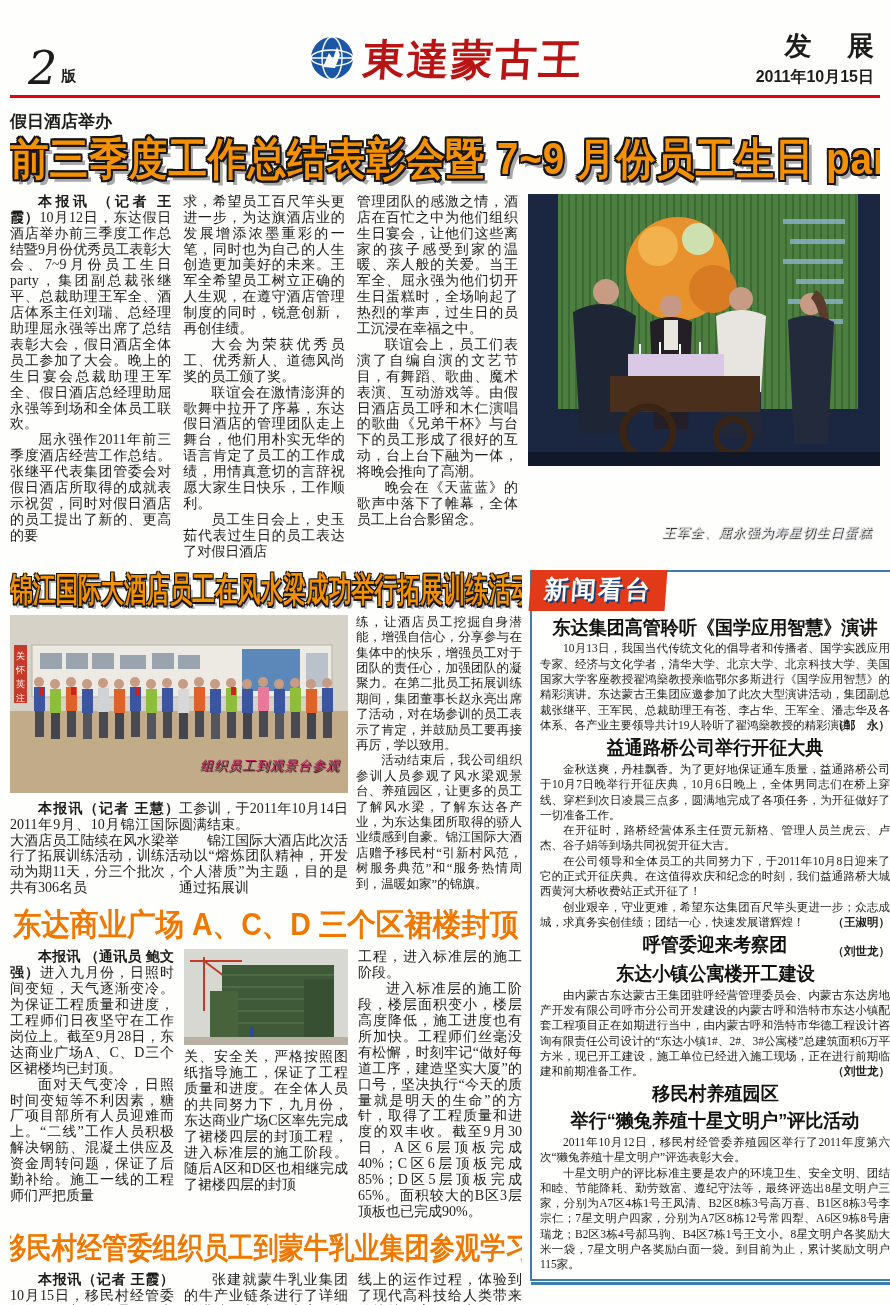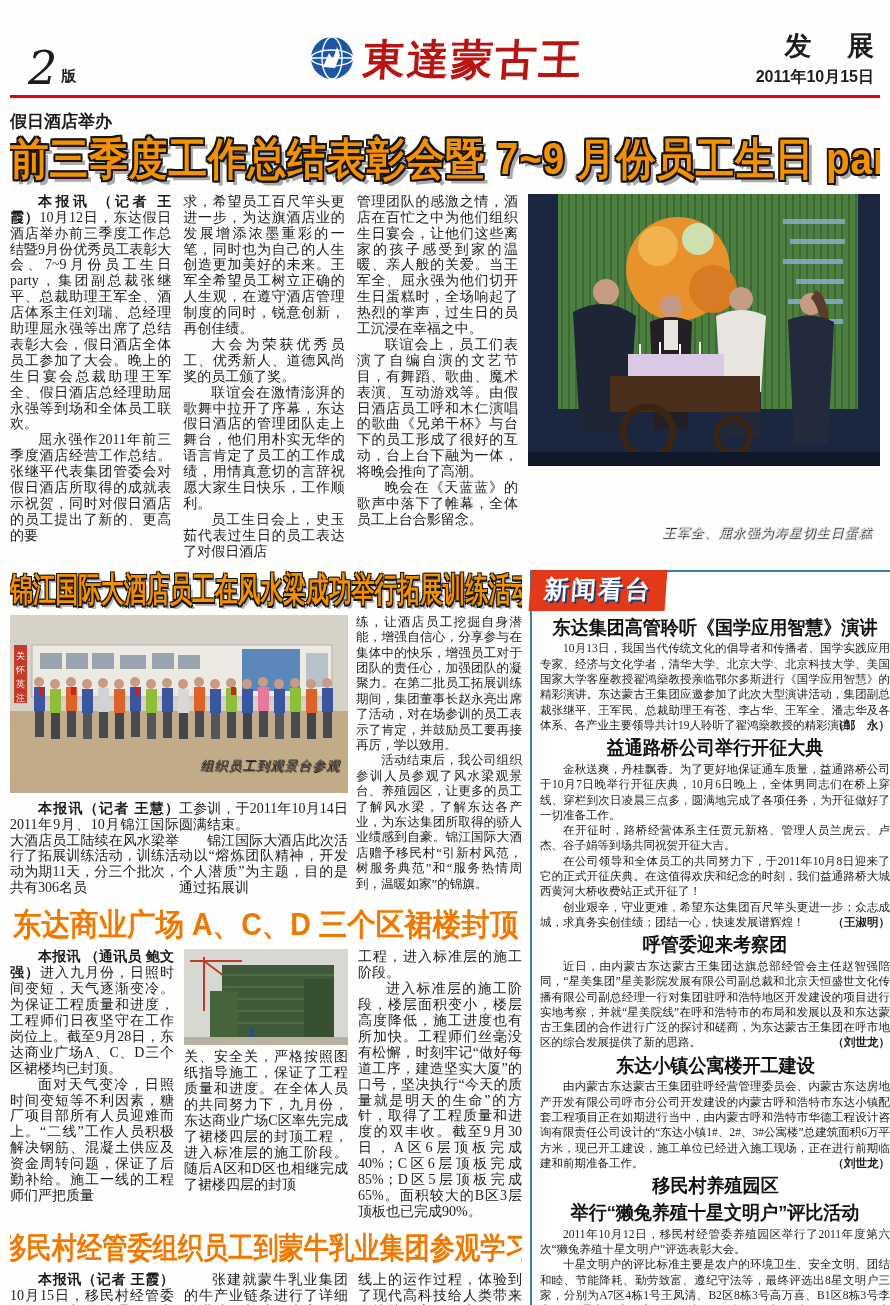--- a/index.html
+++ b/index.html
@@ -46,21 +46,21 @@
   .hl-m2{font-size:30px;font-weight:900;color:#f07800;line-height:1.2;
         font-family:"Liberation Sans","DejaVu Sans",sans-serif;transform:scaleX(0.84);transform-origin:50% 50%;}
 
   
   .a1-row{display:flex;gap:10px;margin-top:8px;}
   .a1-cols{flex:1;display:flex;gap:12px;}
   .photo-box{position:relative;flex:none;}
   .photo-box svg{display:block;}
   .photo-caption{position:absolute;right:8px;bottom:18px;font-size:13px;font-style:italic;
                  color:#e3e4e8;letter-spacing:1px;text-shadow:1px 1px 1px #000;}
-  .photo-caption.yellow{color:#404040;}
+  .photo-caption.yellow{color:#be185d;}
 
   
   .lower{display:flex;gap:8px;margin-top:10px;}
   .left-stack{width:512px;flex:none;}
   
   .a2-row{display:flex;gap:8px;margin-top:6px;}
   .a2-left{width:338px;flex:none;}
   .a2-belowcols{display:flex;gap:0;margin-top:8px;}
   .a2-tall{width:166px;flex:none;font-size:12.6px;line-height:15.4px;}
   
@@ -430,23 +430,20 @@
               <p>在公司领导和全体员工的共同努力下，于2011年10月8日迎来了它的正式开征庆典。在这值得欢庆和纪念的时刻，我们益通路桥大城西黄河大桥收费站正式开征了！</p>
               <p>创业艰辛，守业更难，希望东达集团百尺竿头更进一步；众志成城，求真务实创佳绩；团结一心，快速发展谱辉煌！</p>
             </div>
           <div class="news-author">（王淑明）</div>
         </div>
 
         <div class="news-item">
           <div class="news-title-row">
               <span class="news-title tsq">呼管委迎来考察团</span>
             </div>
-          <div class="news-body">
-              <p>近日，由内蒙古东达蒙古王集团达旗总部经管会主任赵智强陪同，“星美集团”星美影院发展有限公司副总裁和北京天恒盛世文化传播有限公司副总经理一行对集团驻呼和浩特地区开发建设的项目进行实地考察，并就“星美院线”在呼和浩特市的布局和发展以及和东达蒙古王集团的合作进行广泛的探讨和磋商，为东达蒙古王集团在呼市地区的综合发展提供了新的思路。</p>
-            </div>
           <div class="news-author">（刘世龙）</div>
         </div>
 
         <div class="news-item">
           <div class="news-title-row">
               <span class="news-title tsq">东达小镇公寓楼开工建设</span>
             </div>
           <div class="news-body">
               <p>由内蒙古东达蒙古王集团驻呼经营管理委员会、内蒙古东达房地产开发有限公司呼市分公司开发建设的内蒙古呼和浩特市东达小镇配套工程项目正在如期进行当中，由内蒙古呼和浩特市华德工程设计咨询有限责任公司设计的“东达小镇1#、2#、3#公寓楼”总建筑面积6万平方米，现已开工建设，施工单位已经进入施工现场，正在进行前期临建和前期准备工作。</p>
             </div>

